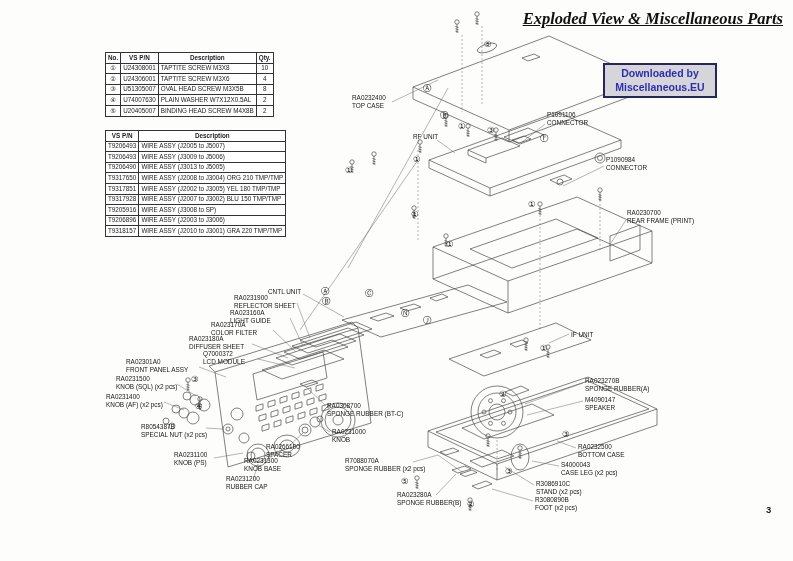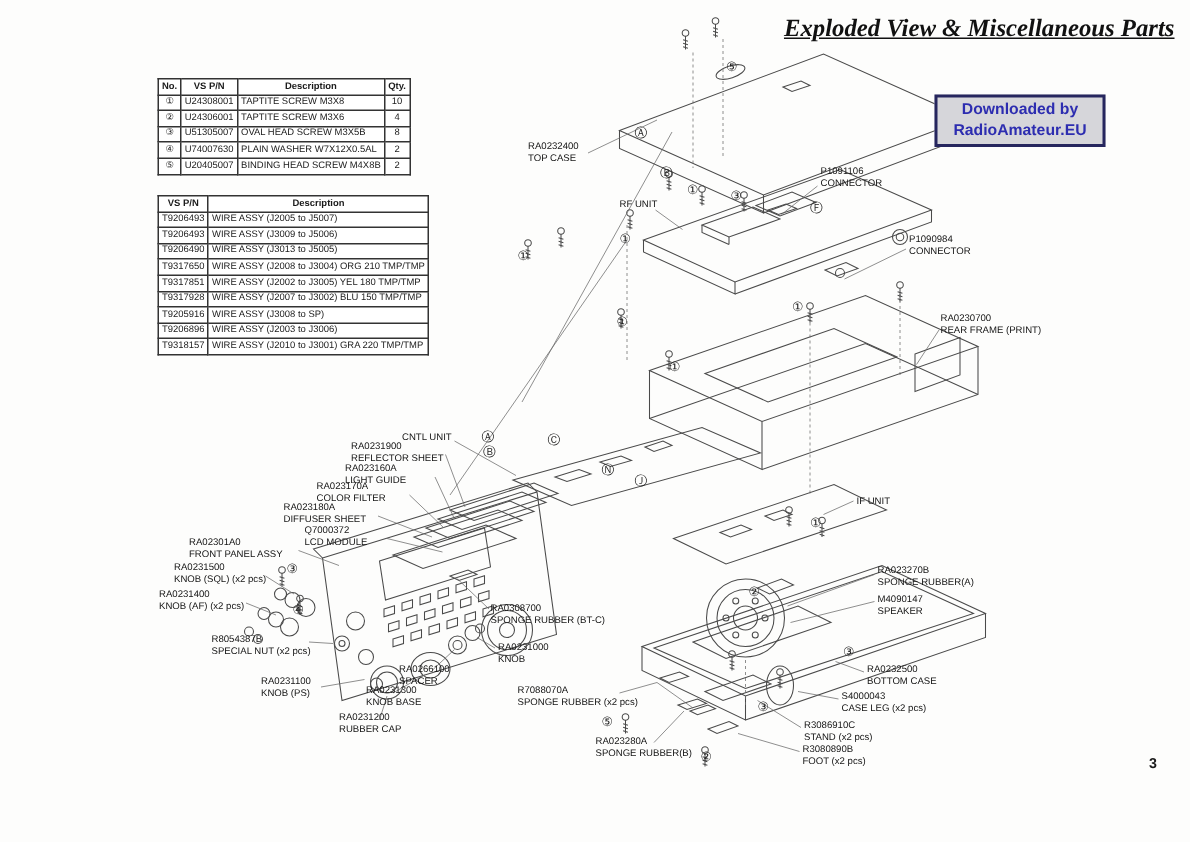--- a/index.html
+++ b/index.html
@@ -2,21 +2,21 @@
 <html><head>
 <meta charset="utf-8">
 <style>
   html,body{margin:0;padding:0;}
   body{width:793px;height:561px;position:relative;background:#fdfdfc;overflow:hidden;
        font-family:"Liberation Sans",sans-serif;color:#1a1a1a;}
   .page-title{position:absolute;top:9px;right:10px;font-family:"Liberation Serif",serif;
        font-style:italic;font-weight:bold;font-size:16.5px;color:#111;text-decoration:underline;}
   .badge{position:absolute;left:603px;top:63px;width:110px;height:31px;background:#d6d6da;
        border:2px solid #26265e;display:flex;flex-direction:column;justify-content:center;
-       text-align:center;font-weight:bold;font-size:10.5px;line-height:1.25;color:#2d2db0;margin-left:20px;}
+       text-align:center;font-weight:bold;font-size:10.5px;line-height:1.25;color:#2d2db0;}
   .pageno{position:absolute;left:766px;top:504px;font-size:9.5px;font-weight:bold;}
   table{border-collapse:collapse;position:absolute;background:#fff;}
   .t1{left:105px;top:52px;width:156px;}
   .t2{left:105px;top:130px;width:170px;}
   th,td{border:1px solid #333;font-size:6.3px;line-height:1.05;padding:1.5px 2px;
        font-family:"Liberation Sans",sans-serif;white-space:nowrap;}
   th{font-weight:bold;text-align:center;}
   td.c{text-align:center;}
   .lbl{position:absolute;font-size:6.4px;line-height:1.18;white-space:pre-line;color:#151515;}
   .co{position:absolute;font-size:8.5px;line-height:1;color:#222;}
@@ -238,21 +238,21 @@
     <path d="M534,485 L505,467"></path>
     <path d="M533,501 L492,489"></path>
     <path d="M436,495 L456,474"></path>
   </g>
 </svg>
 
 <div class="page-title">Exploded View &amp; Miscellaneous Parts</div>
 
 <div class="badge">
   <span>Downloaded by</span>
-  <span>RadioAmateur.EU</span>
+  <span>Miscellaneous.EU</span>
 </div>
 
 <div class="pageno">3</div>
 
 <table class="t1">
   <tbody>
       <tr>
     <th>No.</th>
     <th>VS P/N</th>
     <th>Description</th>

